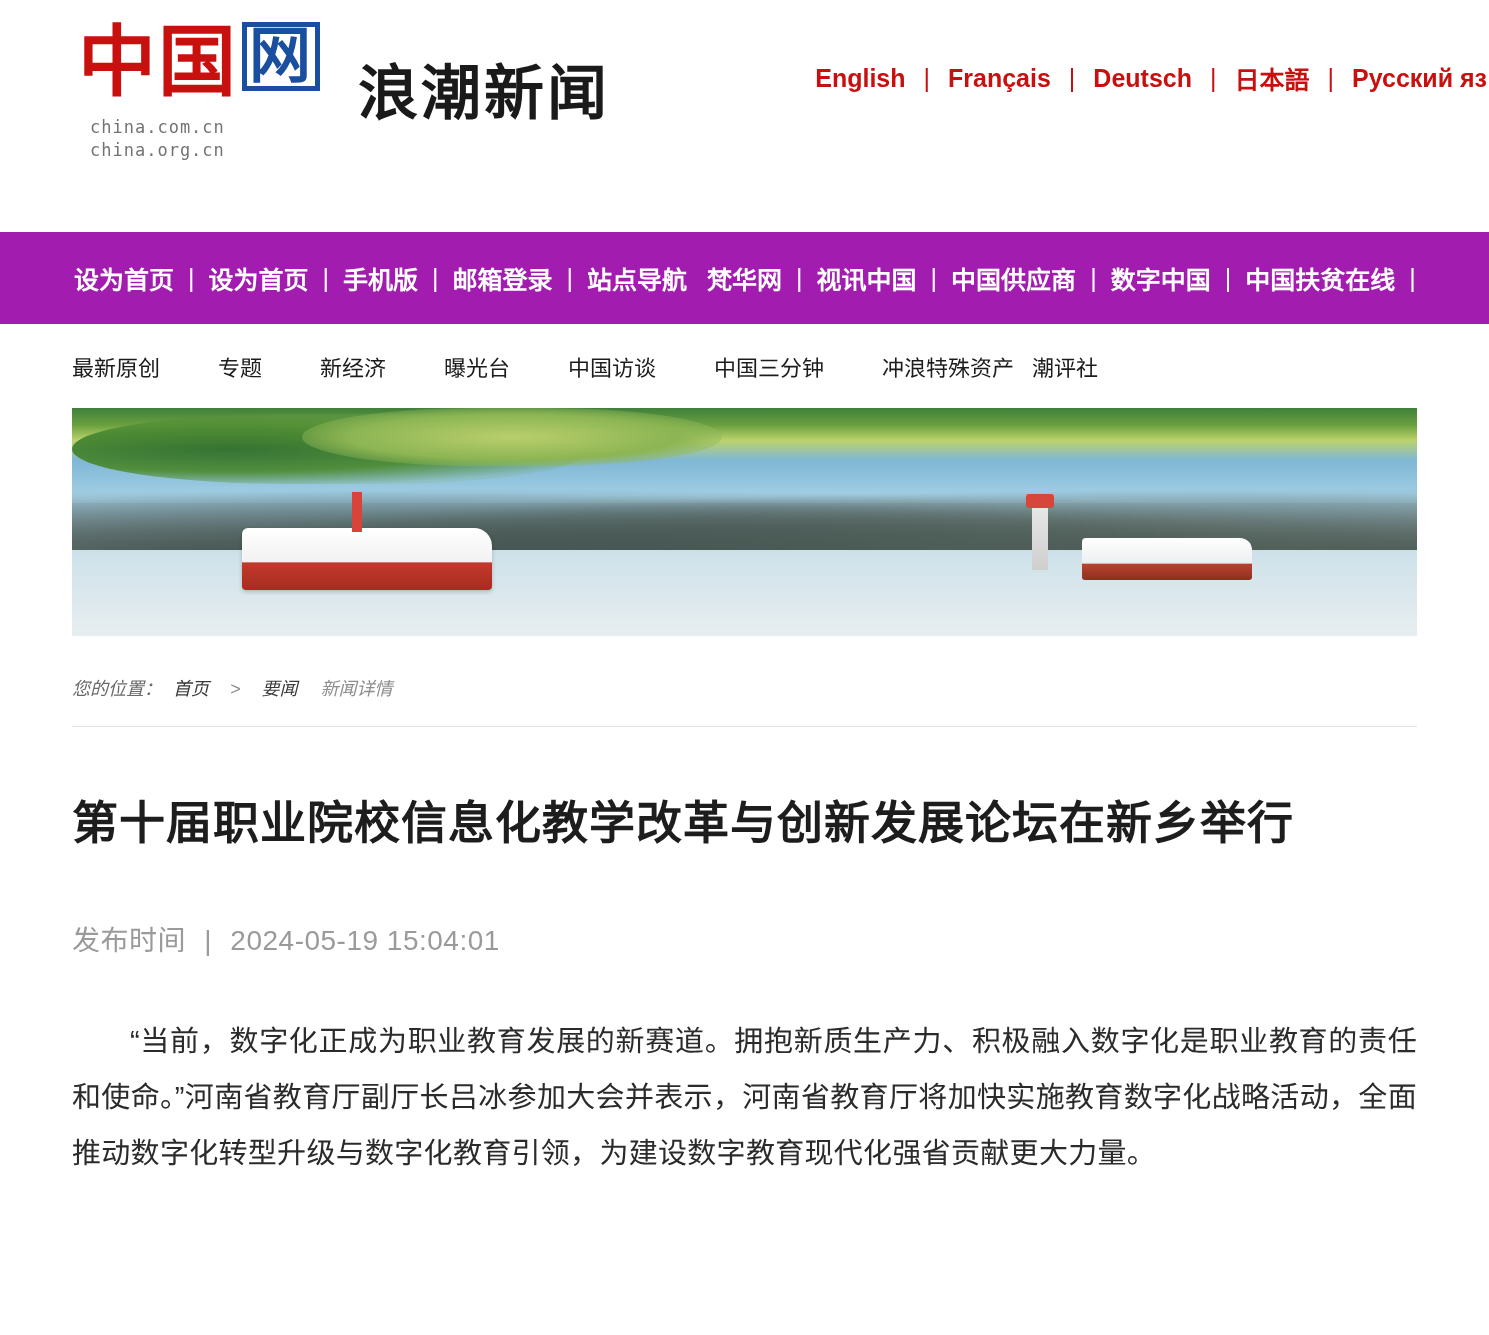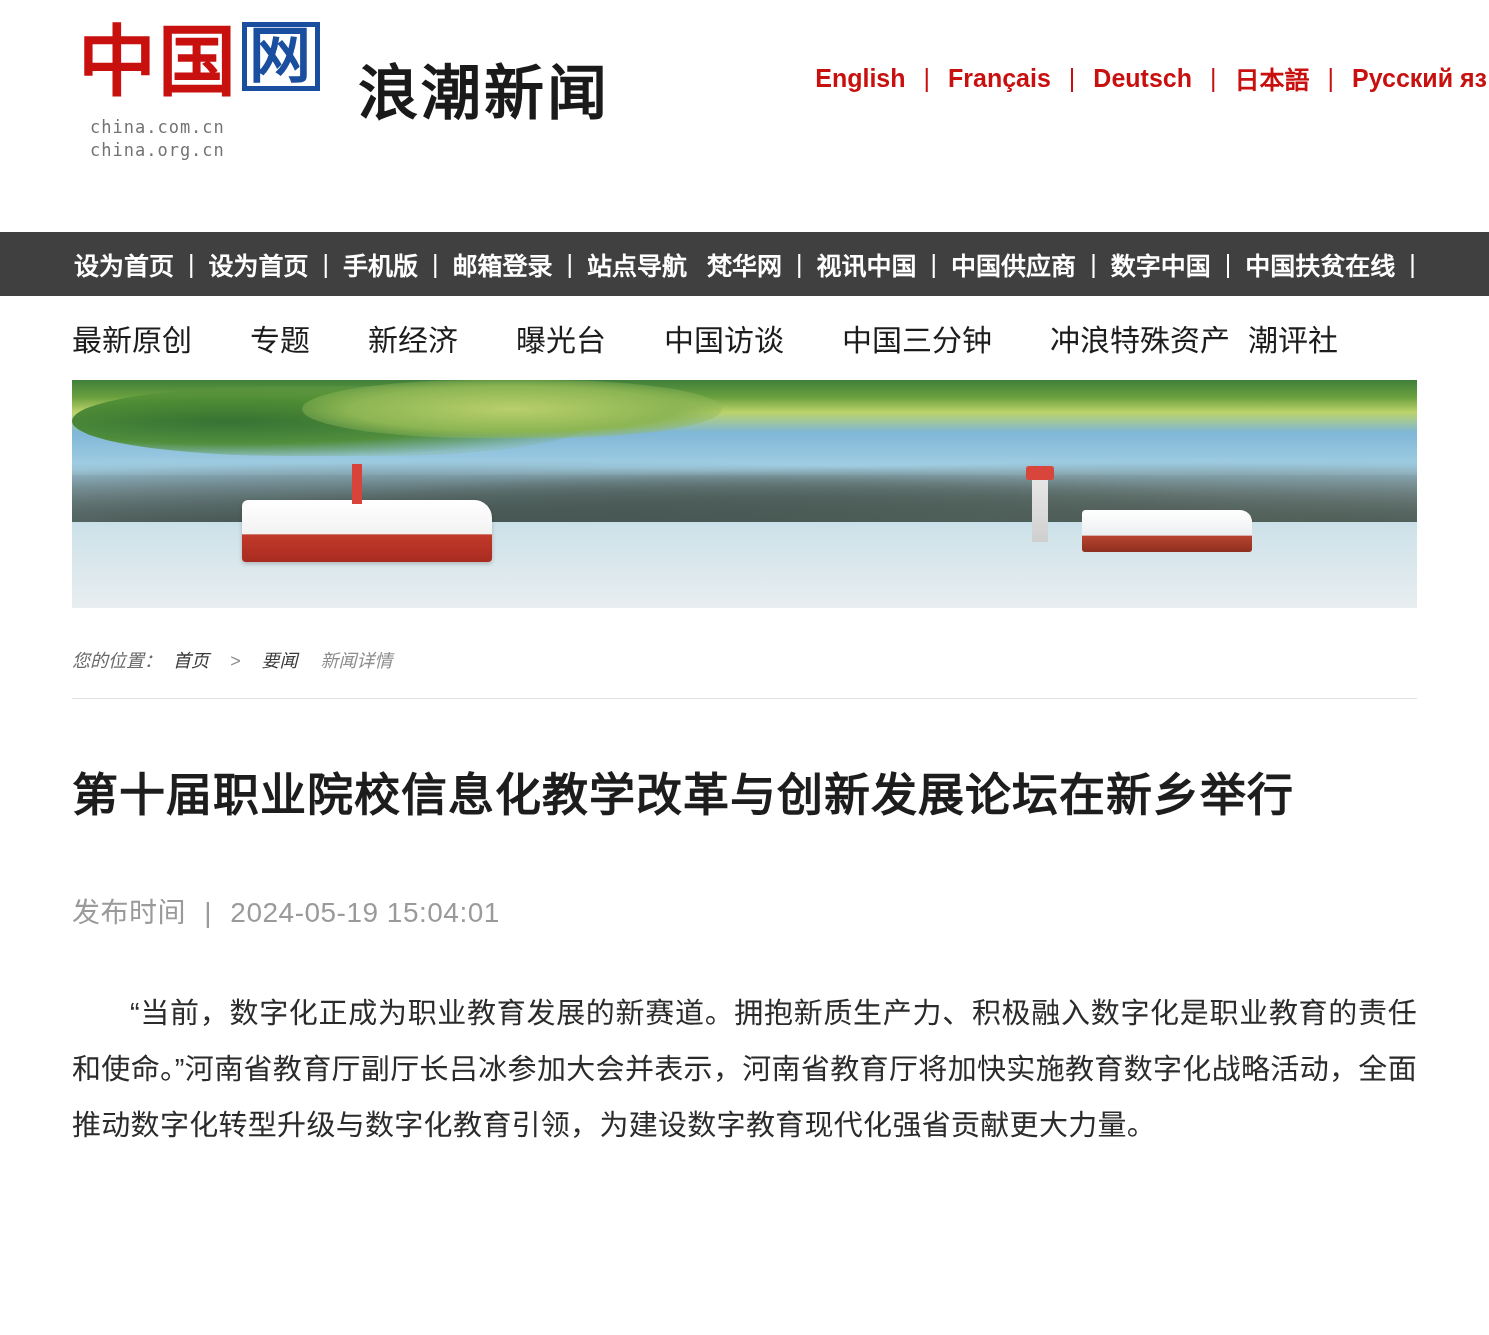--- a/index.html
+++ b/index.html
@@ -93,22 +93,22 @@
     padding: 0 2px;
   }
   .lang-bar .sep {
     color: #c8100f;
     padding: 0 16px;
     font-weight: 400;
   }
 
   
   .redbar {
-    background: #404040;
-    height: 64px;
+    background: #a21caf;
+    height: 92px;
     display: flex;
     overflow: hidden;
   }
   .redbar-inner {
     padding-left: 72px;
     display: flex;
     align-items: center;
     white-space: nowrap;
     font-size: 25px;
     color: #ffffff;
@@ -133,21 +133,21 @@
   .mainnav {
     height: 84px;
     display: flex;
     align-items: center;
     padding-left: 72px;
     background: #fff;
     white-space: nowrap;
     overflow: hidden;
   }
   .mainnav .nav-item {
-    font-size: 30px;
+    font-size: 22px;
     color: #1c1c1c;
     text-decoration: none;
     margin-right: 58px;
     font-weight: 500;
   }
   .mainnav .nav-item.tight { margin-right: 18px; }
 
   
   .banner {
     margin: 0 72px;

